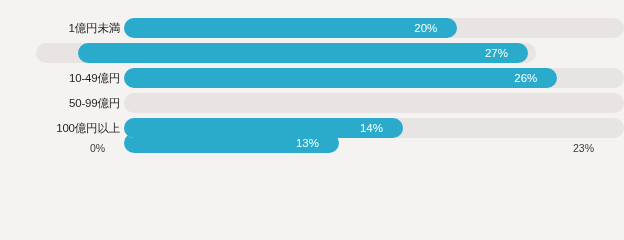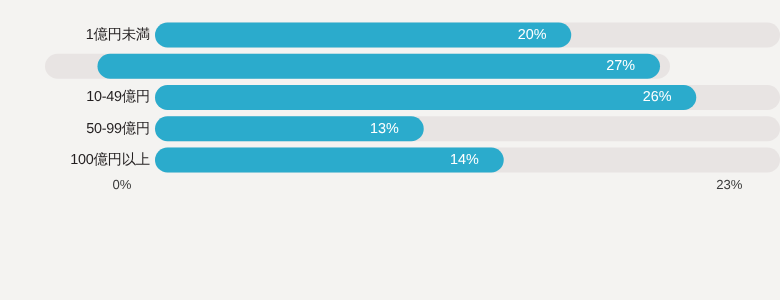--- a/index.html
+++ b/index.html
@@ -127,21 +127,21 @@
         <div class="bar" style="width: 433.333px;">
           <span class="bar-value">26%</span>
         </div>
       </div>
     </div>
 
     <div class="row">
       <div class="cat-label">50-99億円</div>
       <div class="track-wrap">
         <div class="track"></div>
-        <div class="bar" style="width: 215px;">
+        <div class="bar" style="width: 215px; margin-top: 40px;">
           <span class="bar-value">13%</span>
         </div>
       </div>
     </div>
 
     <div class="row">
       <div class="cat-label">100億円以上</div>
       <div class="track-wrap">
         <div class="track"></div>
         <div class="bar" style="width: 279px;">

